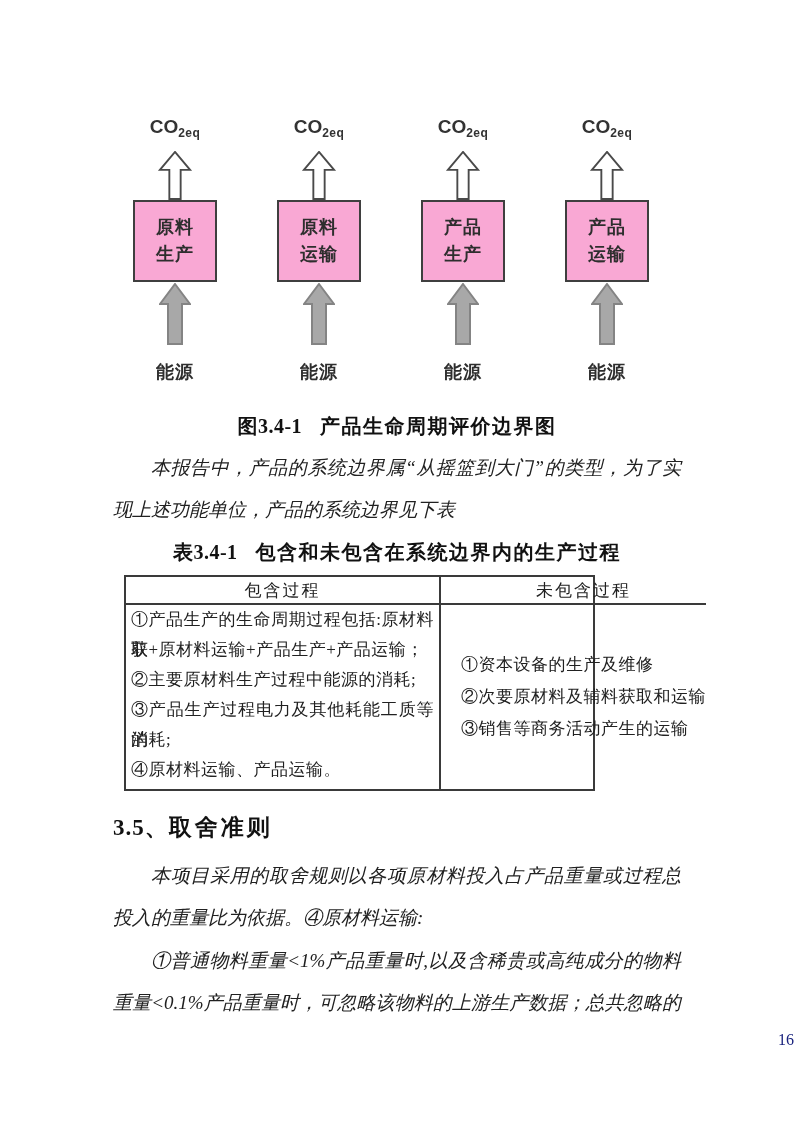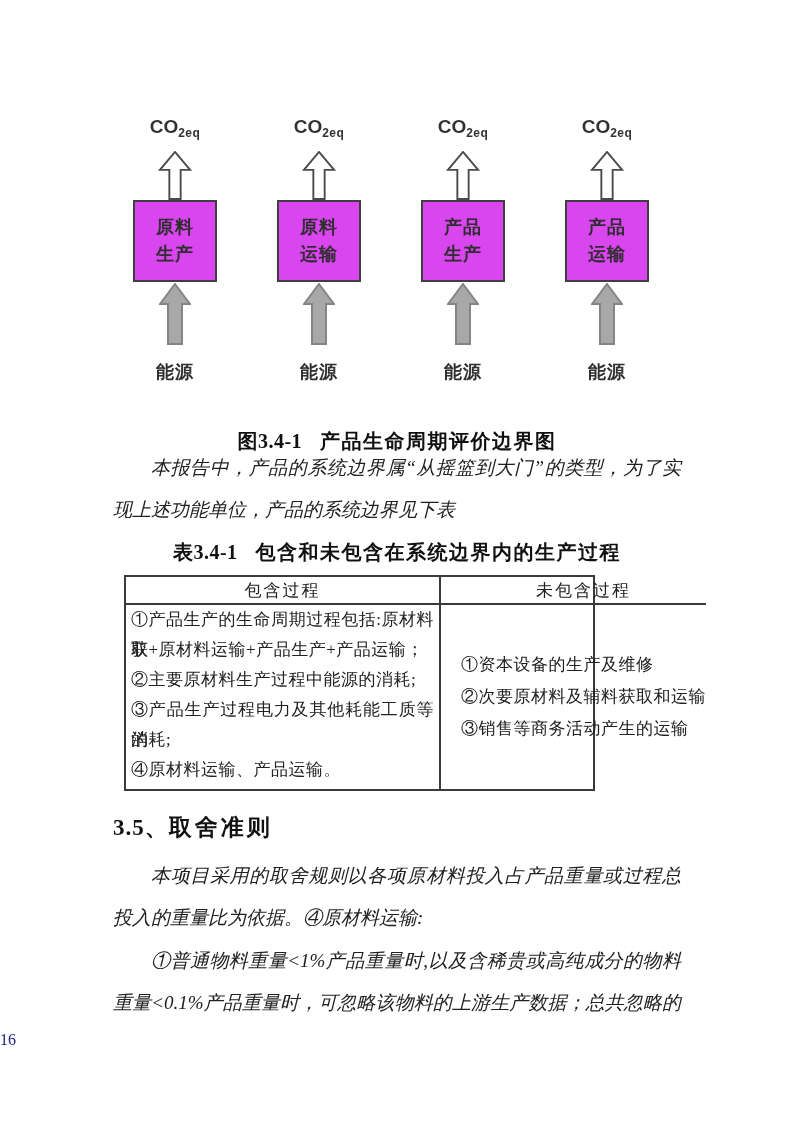--- a/index.html
+++ b/index.html
@@ -25,39 +25,39 @@
   }
   .co2-label {
     height: 24px; line-height: 24px; margin-bottom: 12px;
     font-family: "Liberation Sans", sans-serif;
     font-weight: bold; font-size: 19px; color: #333;
     white-space: nowrap;
   }
   .co2-label .sub { font-size: 12px; vertical-align: -4px; letter-spacing: 0.5px; }
   .stage-box {
     width: 84px; height: 82px;
-    border: 2px solid #3f3f3f; background: #d946ef;
+    border: 2px solid #3f3f3f; background: #f9a8d4;
     display: flex; flex-direction: column; align-items: center; justify-content: center;
     font-family: "Liberation Sans", sans-serif;
     font-weight: bold; font-size: 18px; line-height: 27px; color: #2e2e2e;
     letter-spacing: 1px;
   }
   .gray-arrow { margin-top: 1px; }
   .energy-label {
     margin-top: 15px; height: 25px; line-height: 25px;
     font-family: "Liberation Sans", sans-serif;
     font-weight: bold; font-size: 18px; color: #2e2e2e; letter-spacing: 1px;
   }
 
   
   .fig-caption, .tbl-caption {
     position: absolute; left: 0; width: 794px;
     text-align: center; font-weight: bold; font-size: 20px; color: #111;
   }
-  .fig-caption { top: 428px; }
+  .fig-caption { top: 413px; }
   .tbl-caption { top: 539px; }
   .cap-label { margin-right: 18px; letter-spacing: 0.5px; }
   .cap-title { letter-spacing: 1.5px; }
 
   .section-heading {
     position: absolute; left: 113px; top: 812px;
     font-weight: bold; font-size: 23px; color: #111; letter-spacing: 1px;
   }
   .section-heading .sec-title { letter-spacing: 3px; }
 
@@ -94,21 +94,21 @@
   .cell-included .tline.fill { white-space: normal; text-align: justify; text-align-last: justify; }
   .cell-excluded {
     display: flex; flex-direction: column; justify-content: center;
     padding-left: 9px;
   }
   .cell-excluded .tline { line-height: 32px; height: 32px; white-space: nowrap; letter-spacing: 0.5px; }
 
   
   .page-number {
     position: absolute; left: 0; top: 1031px; width: 794px;
-    text-align: left; font-size: 16px; color: #1a237e;
+    text-align: right; font-size: 16px; color: #1a237e;
   }
 </style>
 </head>
 <body>
 
 <div class="page">
 
   <div class="diagram">
 
     <div class="stage-col">

